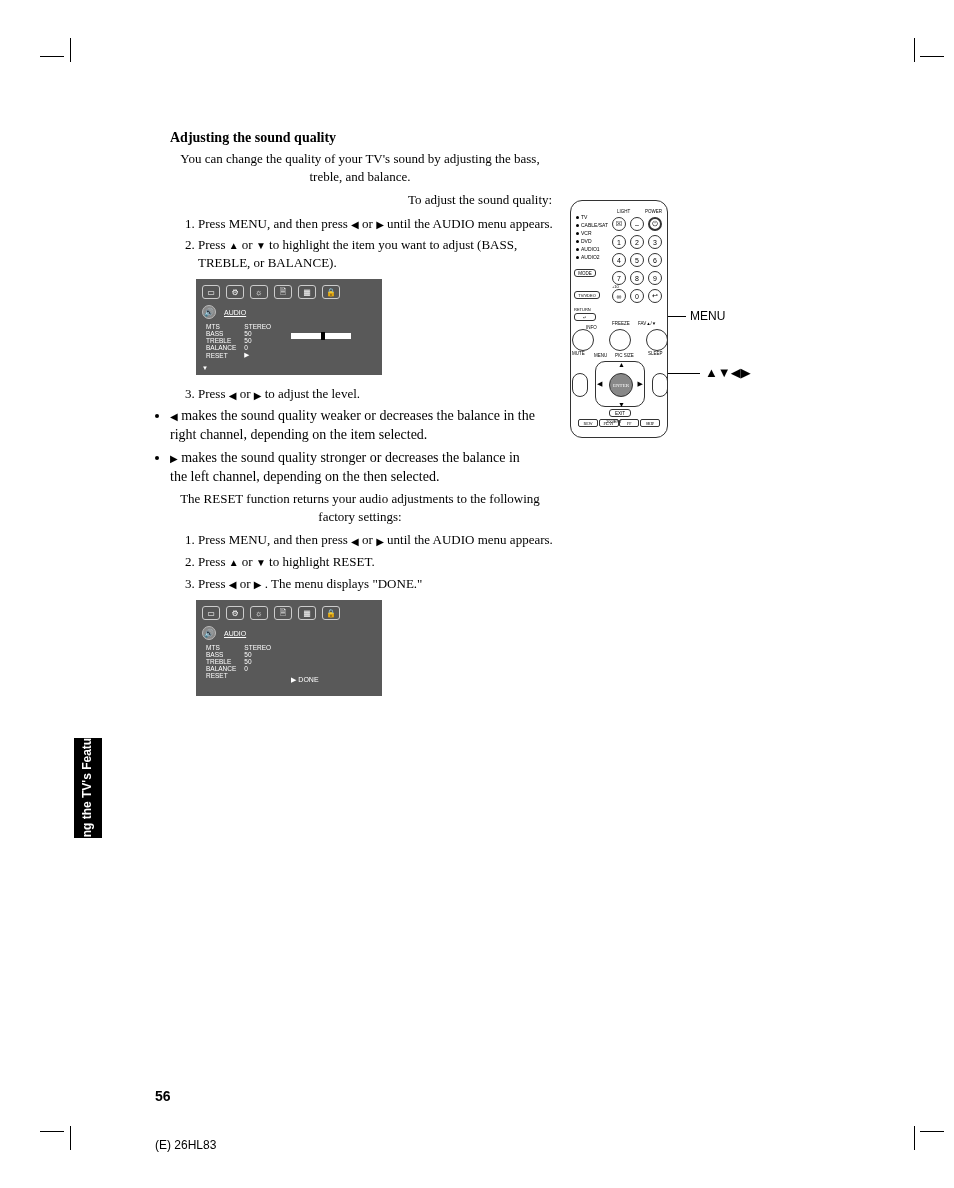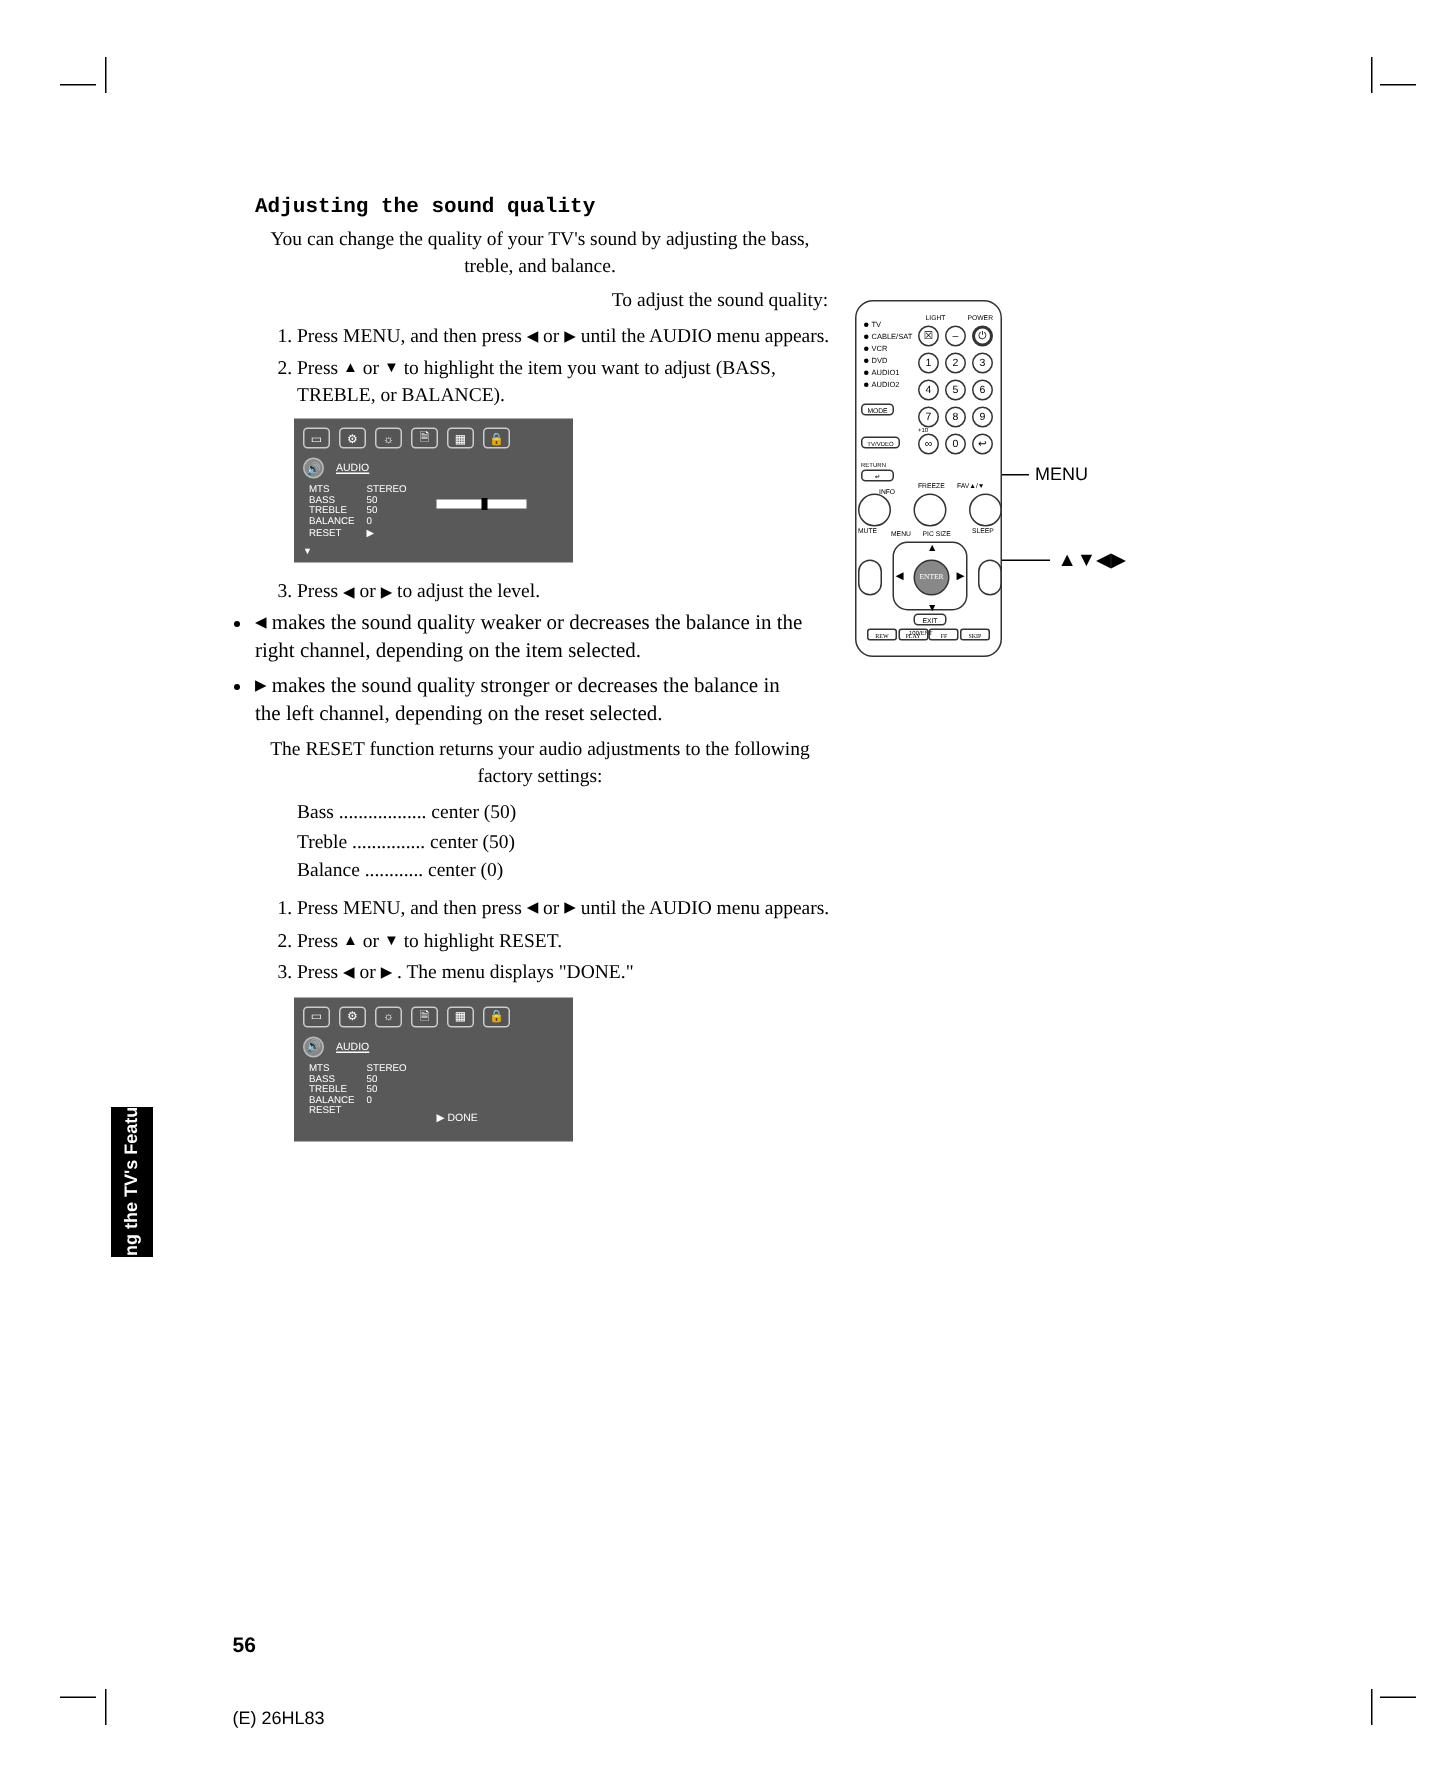--- a/index.html
+++ b/index.html
@@ -14,21 +14,21 @@
   .crop { position: absolute; }
   .crop .h { position: absolute; background: #000; height: 1px; }
   .crop .v { position: absolute; background: #000; width: 1px; }
   .content {
     position: absolute;
     left: 170px;
     top: 130px;
     width: 620px;
   }
   .heading {
-    font-family: Liberation Mono, monospace;
+    font-family: Liberation Serif, serif;
     font-weight: bold;
     font-size: 14px;
     margin-bottom: 4px;
   }
   .body-text {
     font-size: 13px;
     line-height: 1.35;
     margin-bottom: 6px;
     text-align: center;
   }
@@ -354,30 +354,25 @@
       <span>to adjust the level.</span>
     </li>
   </ol>
   <ul class="bullets">
     <li>
       <span class="tri tri-left"></span>
       <span>makes the sound quality weaker or decreases the balance in the right channel, depending on the item selected.</span>
     </li>
     <li>
       <span class="tri tri-right"></span>
-      <span>makes the sound quality stronger or decreases the balance in the left channel, depending on the reset selected.</span>
+      <span>makes the sound quality stronger or decreases the balance in the left channel, depending on the then selected.</span>
     </li>
   </ul>
 
   <div class="body-text left-col">The RESET function returns your audio adjustments to the following factory settings:</div>
-  <div class="defaults">
-    <div>Bass ..................  center (50)</div>
-    <div>Treble ...............  center (50)</div>
-    <div>Balance ............  center (0)</div>
-  </div>
 
   <ol class="steps">
     <li>
       <span>Press MENU, and then press</span>
       <span class="tri tri-left"></span>
       <span>or</span>
       <span class="tri tri-right"></span>
       <span>until the AUDIO menu appears.</span>
     </li>
     <li>

